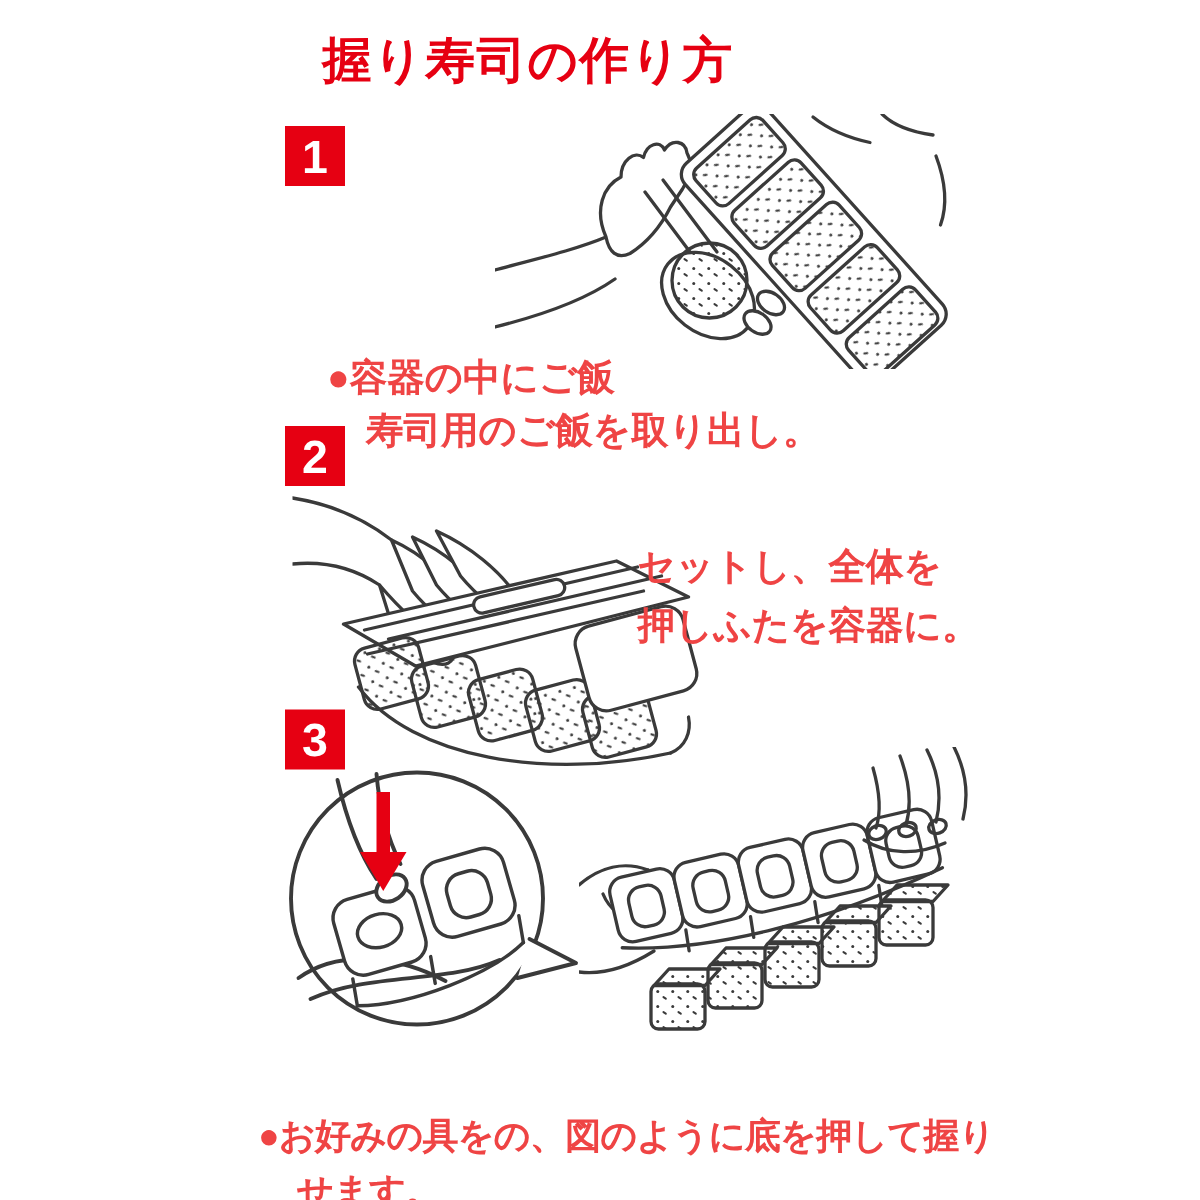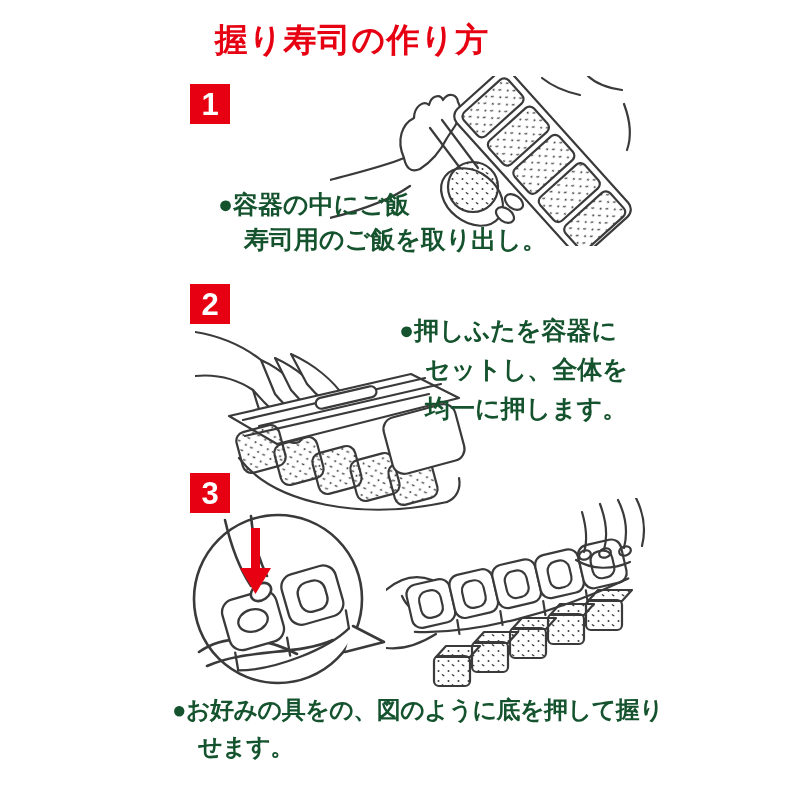--- a/index.html
+++ b/index.html
@@ -13,21 +13,21 @@
     color:#e60012; letter-spacing:1px; margin:0;
   }
   .badge {
     position:absolute; width:40px; height:40px; background:#e60012;
     color:#fff; font-size:31px; font-weight:bold;
     display:flex; align-items:center; justify-content:center; line-height:1;
   }
   #badge1 { left:190px; top:84px; }
   #badge2 { left:190px; top:284px; }
   #badge3 { left:190px; top:473px; }
-  .caption { position:absolute; font-weight:bold; color:#14532d; }
+  .caption { position:absolute; font-weight:bold; color:#ef4444;margin-top:48px; }
   .caption .line { white-space:nowrap; }
   .caption .indent { padding-left:26px; }
   #cap1 { left:218px; top:187px; font-size:25px; line-height:35px; }
   #cap2 { left:399px; top:311px; font-size:25px; line-height:39px; }
   #cap3 { left:172px; top:691px; font-size:24px; line-height:37px; letter-spacing:-0.5px; }
   .illus { position:absolute; }
   #illus1 { left:330px; top:76px; }
   #illus2 { left:195px; top:318px; }
   #illus3a { left:175px; top:510px; }
   #illus3b { left:386px; top:498px; }
@@ -125,23 +125,22 @@
 
         <rect x="192" y="92" width="74" height="58" rx="12" transform="rotate(-15 229 121)" fill="#fff"></rect>
 
         <path d="M44,140 C80,188 170,202 252,184"></path>
         <path d="M252,184 C262,180 266,170 264,160"></path>
       </g>
     </svg>
   </div>
 
   <div class="caption" id="cap2">
-    <div class="line">●押しふたを容器に</div>
     <div class="line indent">セットし、全体を</div>
-    <div class="line indent">均一に押します。</div>
+    <div class="line indent">押しふたを容器に。</div>
   </div>
 
   <div class="badge" id="badge3">3</div>
 
   <div class="illus" id="illus3a">
     <svg width="215" height="178" viewBox="0 0 215 178">
       <g stroke="#3a3a3a" stroke-width="2.6" fill="none" stroke-linecap="round" stroke-linejoin="round">
 
         <circle cx="103" cy="89" r="84" fill="#fff"></circle>
         <path d="M178,116 L209,132 L170,142" fill="#fff"></path>

